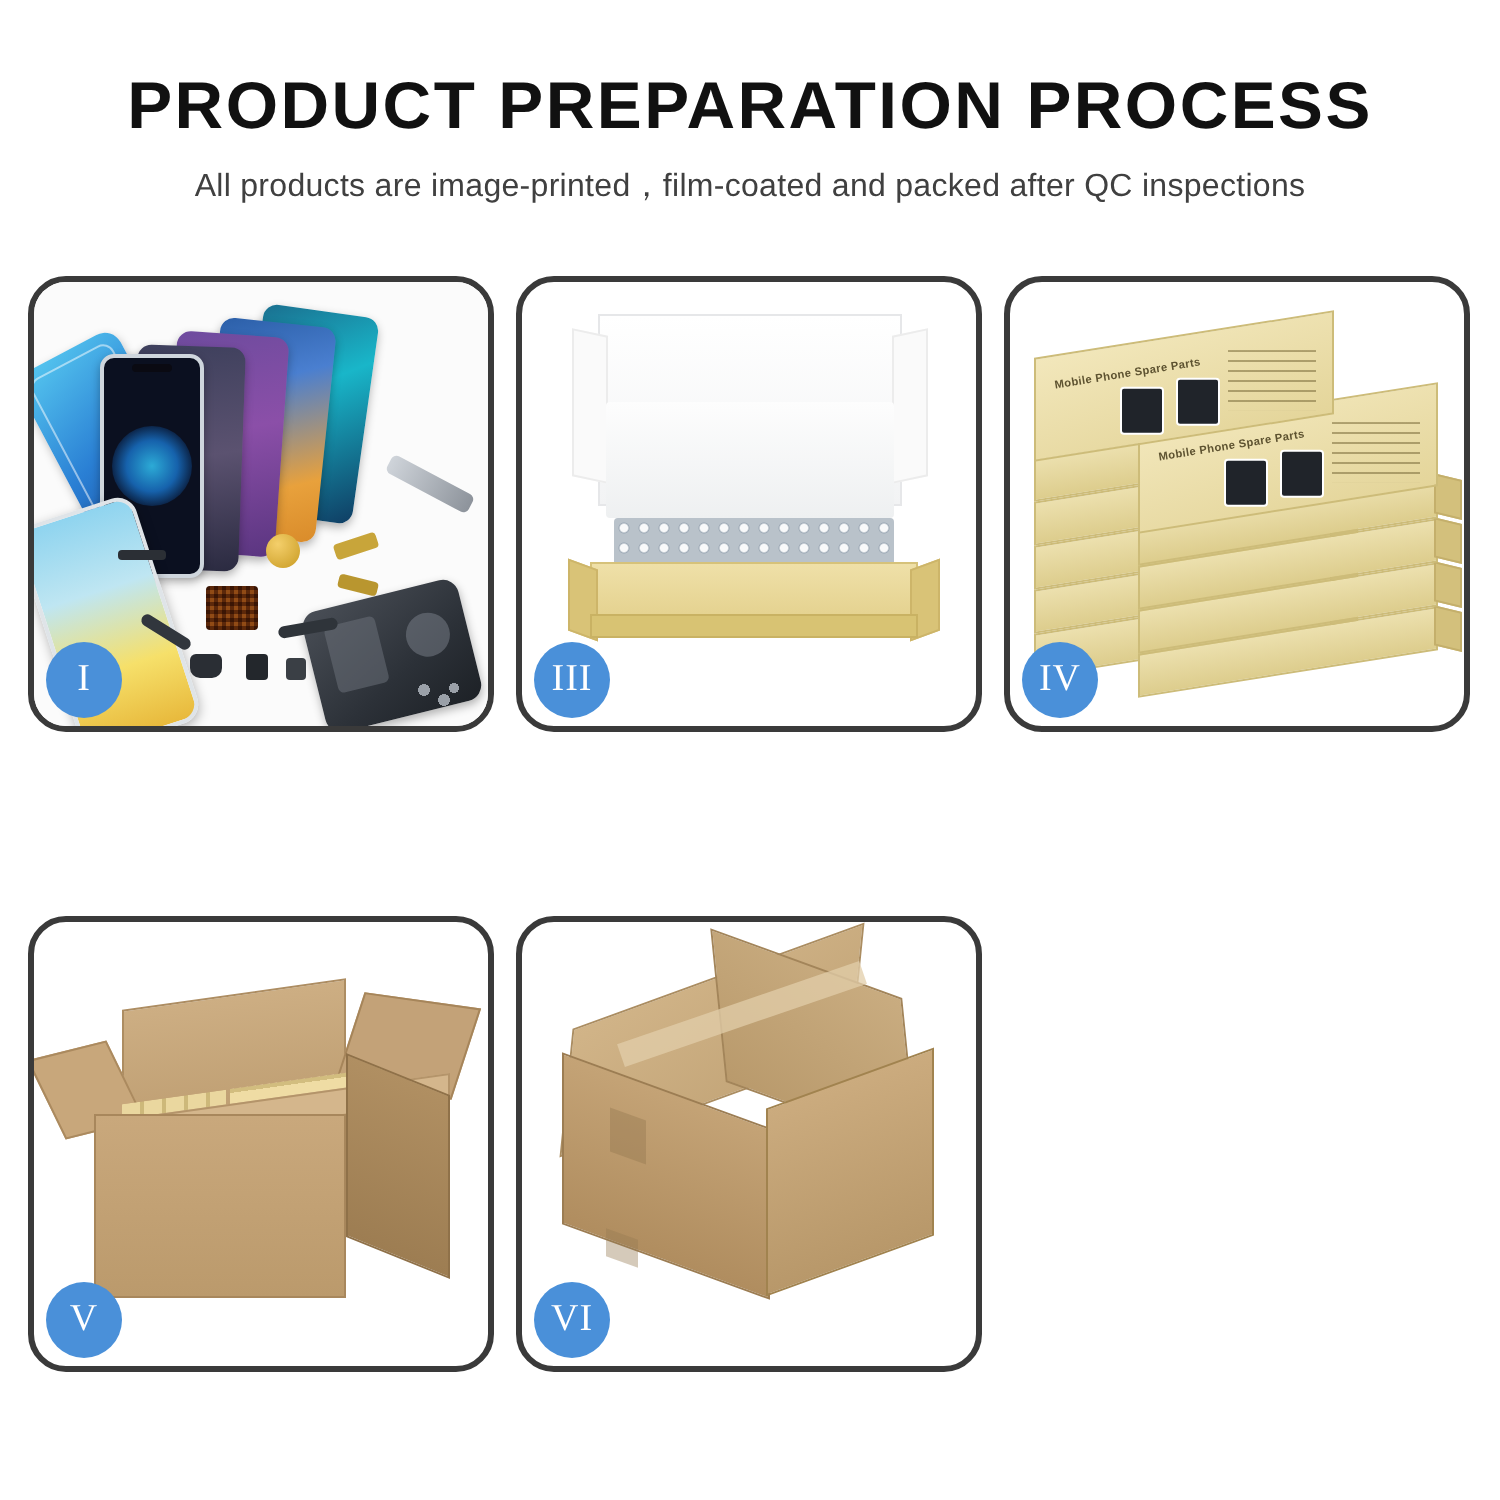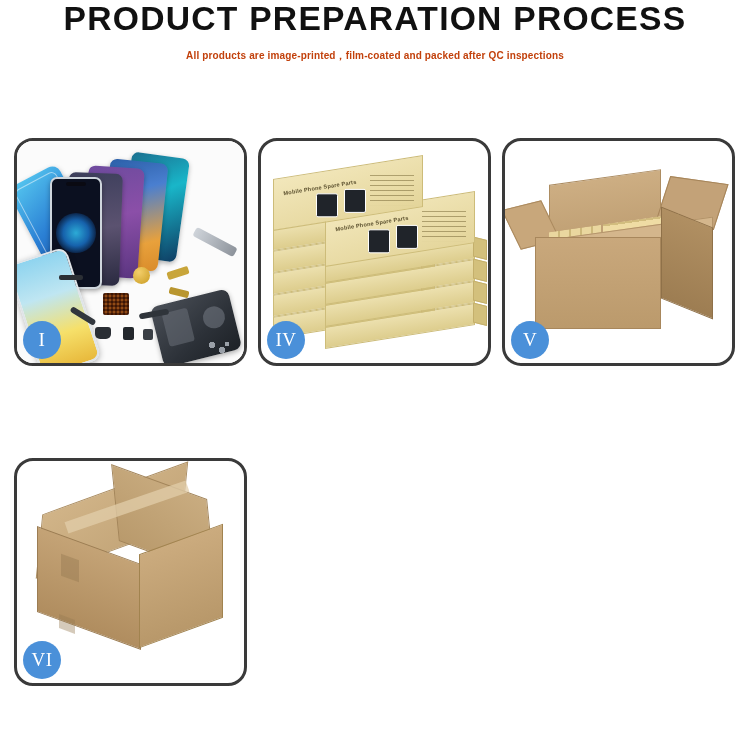--- a/index.html
+++ b/index.html
@@ -5,34 +5,34 @@
   * { box-sizing: border-box; margin: 0; padding: 0; }
   html, body {
     width: 750px; height: 750px;
     background: #ffffff;
     font-family: "Liberation Sans", sans-serif;
     overflow: hidden;
   }
   .page { position: relative; width: 750px; height: 750px; background: #fff; }
 
   
-  .header { text-align: center; }
+  .header { text-align: center; padding-top: 34px; }
   .title {
     font-size: 33px;
     font-weight: 700;
     letter-spacing: 1.2px;
     color: #111;
     font-family: "Liberation Sans", sans-serif;
     transform: scaleX(1.02);
   }
   .subtitle {
     margin-top: 11px;
-    font-size: 10px;
-    font-weight: 700;
-    color: #c2410c;
+    font-size: 16px;
+    font-weight: 400;
+    color: #404040;
     letter-spacing: 0.15px;
   }
 
   
   .grid {
     position: absolute;
     top: 138px; left: 14px;
     width: 722px;
     display: grid;
     grid-template-columns: repeat(3, 233px);
@@ -318,20 +318,30 @@
         <div class="cable2"></div>
         <div class="spk"></div>
         <div class="sq"></div>
         <div class="sq2"></div>
         <div class="screws"></div>
       </div>
       <div class="badge">I</div>
     </div>
 
 
+    <div class="panel">
+      <div class="stage">
+        <div class="m-lid"></div>
+        <div class="m-foam"></div>
+        <div class="m-inner"></div>
+        <div class="m-base"></div>
+        <div class="m-front"></div>
+      </div>
+      <div class="badge">III</div>
+    </div>
 
     <div class="panel">
       <div class="stage">
         <div class="stack">
           <div class="kbox" style="left:4px; top:150px;">
               <div class="side"></div>
             </div>
           <div class="kbox" style="left:4px; top:128px;">
               <div class="side"></div>
             </div>

